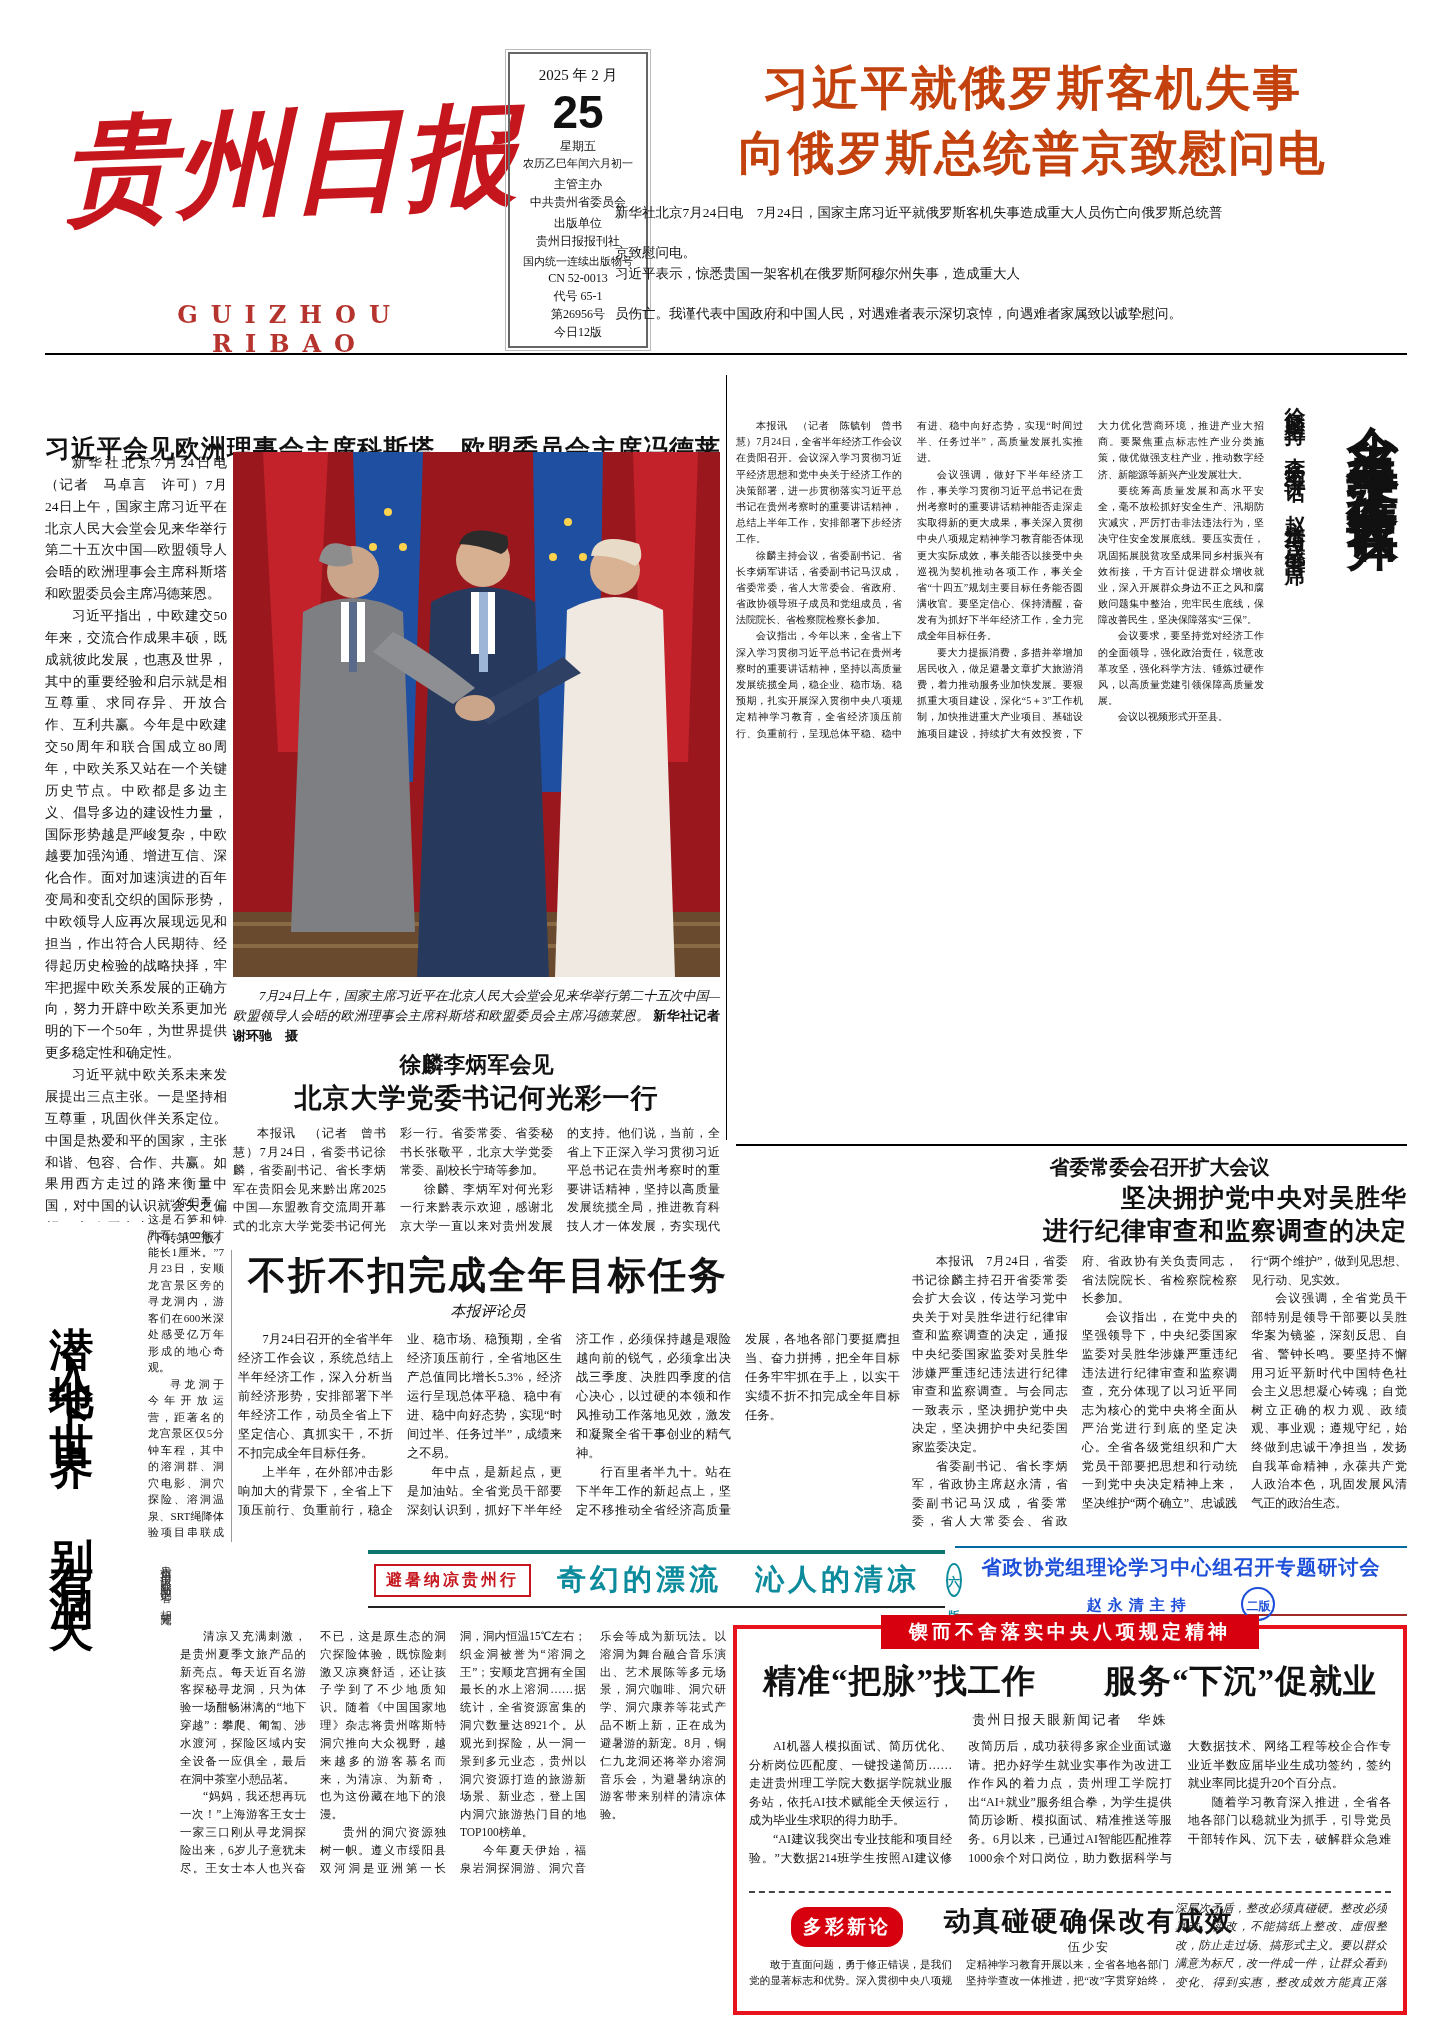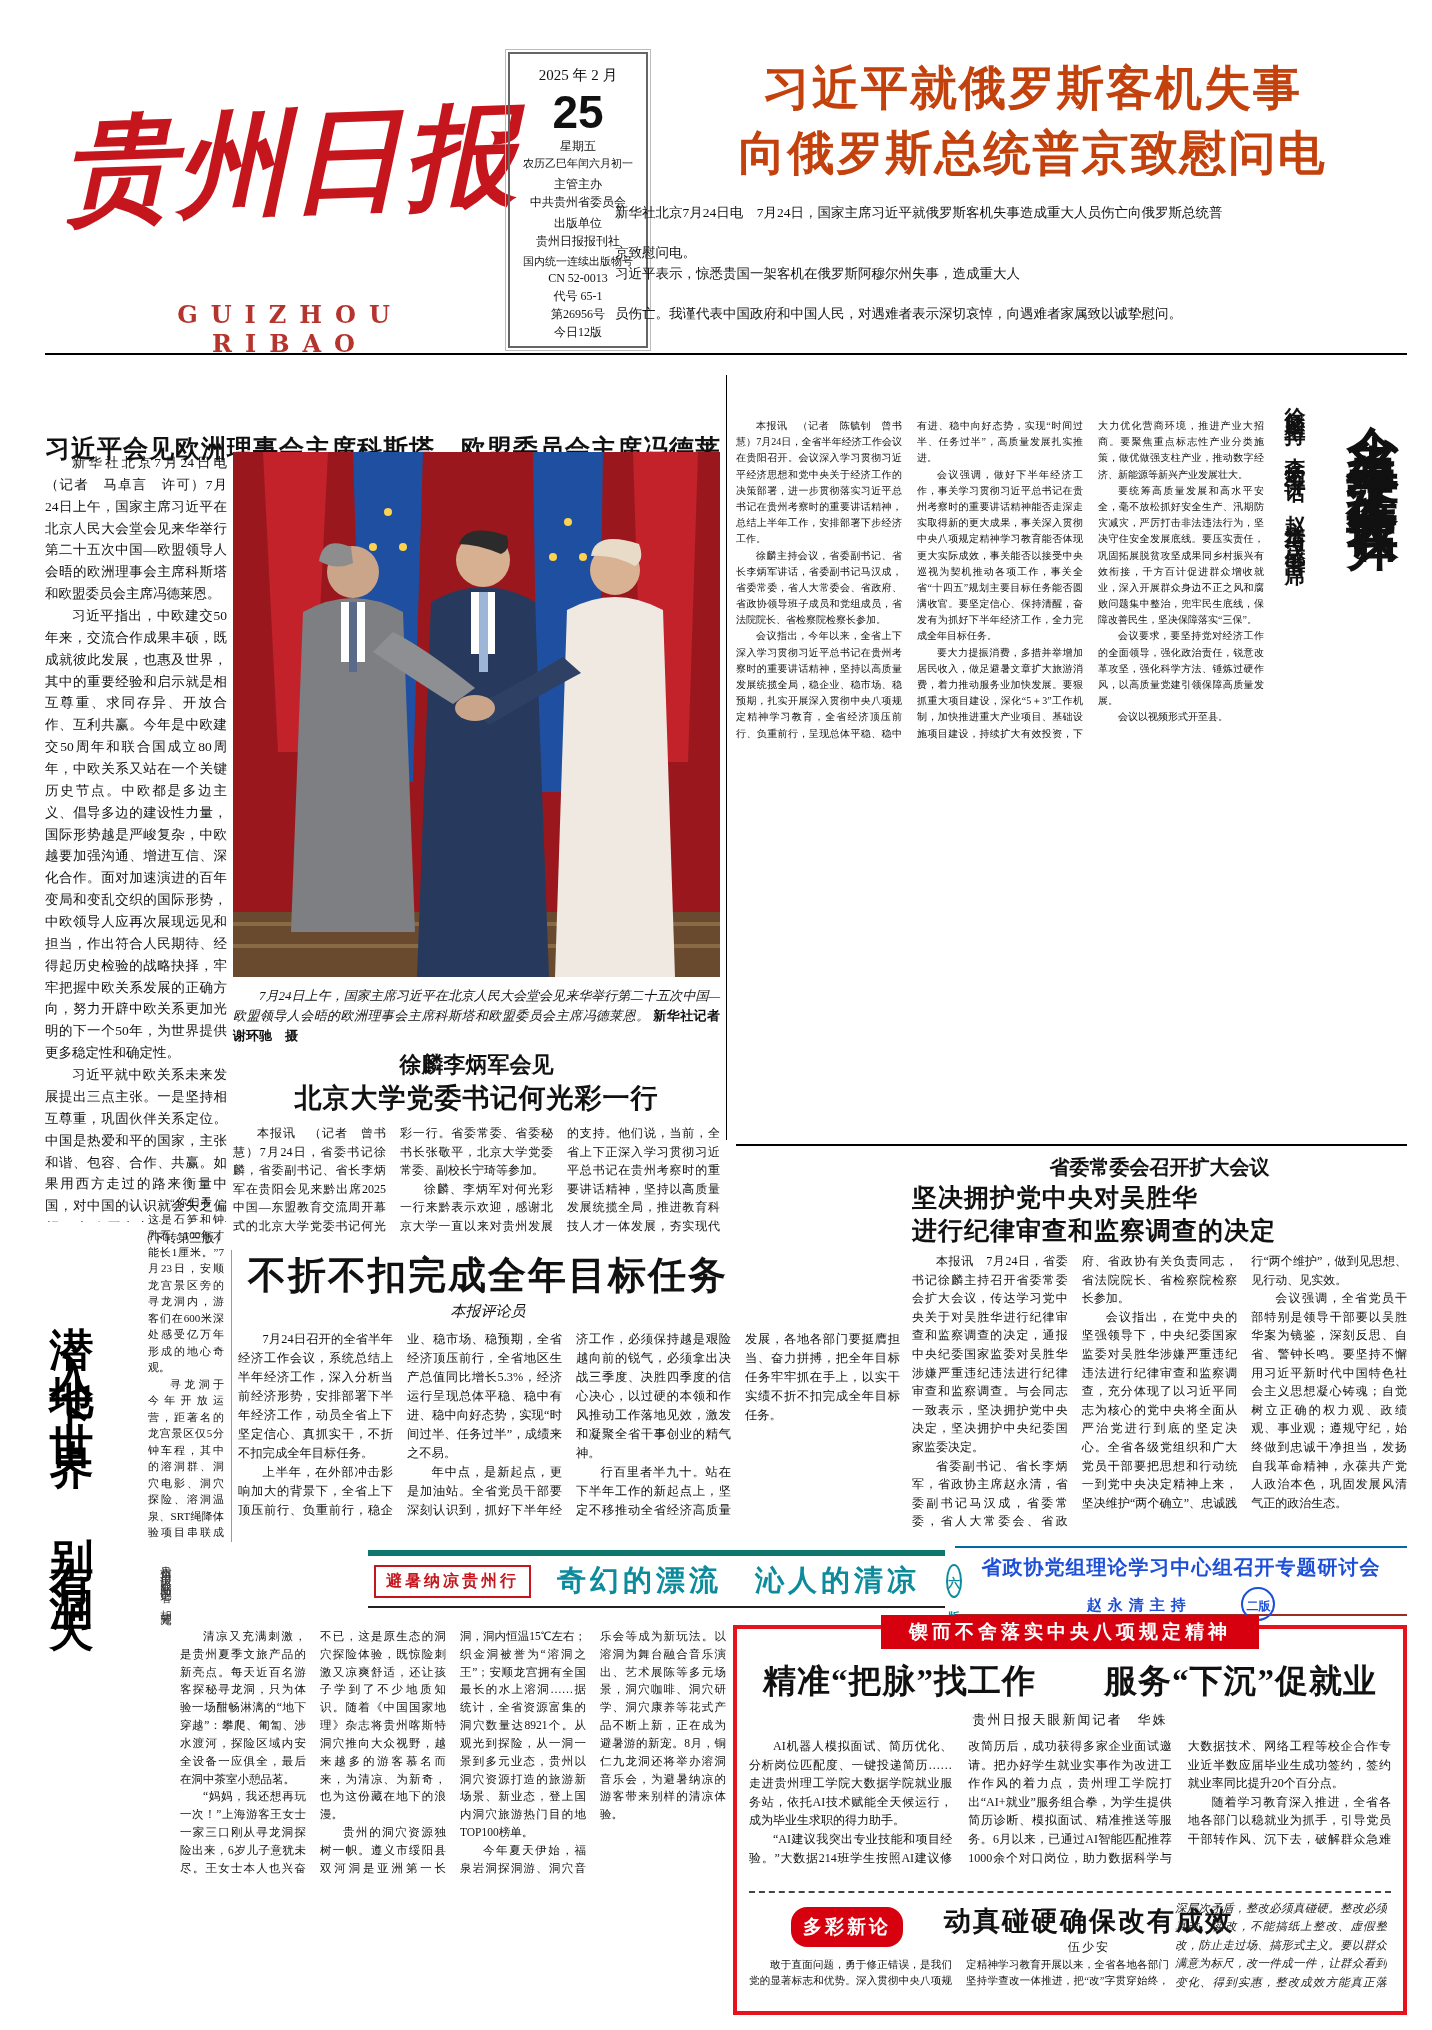--- a/index.html
+++ b/index.html
@@ -46,23 +46,23 @@
   .econ-byline{font-family:"Liberation Sans",sans-serif;font-weight:bold;font-size:21px;
         letter-spacing:6px;line-height:1.6;}
   .econ-headline{font-family:"Liberation Sans",sans-serif;font-weight:900;font-size:52px;
         letter-spacing:9px;line-height:1.3;}
   
   .comm-headline{font-family:"Liberation Sans",sans-serif;font-weight:900;font-size:38px;
         letter-spacing:2px;text-align:center;}
   .comm-byline{text-align:center;font-style:italic;font-size:15px;}
   
   .disc-h1{font-size:20px;font-weight:900;text-align:center;}
-  .disc-h2{font-size:25px;font-weight:900;text-align:left;letter-spacing:1px;}
-  
-  .summer{border-top:6px solid #0f766e;border-bottom:2px solid #222;display:flex;align-items:center;
+  .disc-h2{font-size:25px;font-weight:900;text-align:right;letter-spacing:1px;}
+  
+  .summer{border-top:4px solid #0f766e;border-bottom:2px solid #222;display:flex;align-items:center;
         gap:26px;box-sizing:border-box;padding:8px 6px;}
   .summer-tag{border:2px solid #c5161d;color:#c5161d;font-weight:bold;font-size:16px;
         padding:4px 10px;letter-spacing:3px;white-space:nowrap;}
   .summer-head{color:#0c8b9c;font-weight:900;font-size:29px;letter-spacing:4px;
         font-family:"Liberation Serif",serif;white-space:nowrap;}
   .badge{display:inline-block;border:2px solid currentColor;border-radius:50%;
         font-size:12px;font-weight:bold;width:34px;height:34px;line-height:34px;text-align:center;
         box-sizing:border-box;letter-spacing:0;}
   .cppcc{border-top:2px solid #0369a1;border-bottom:2px solid #9e2b25;color:#1d4ed8;
         text-align:center;box-sizing:border-box;padding:6px 4px;}

